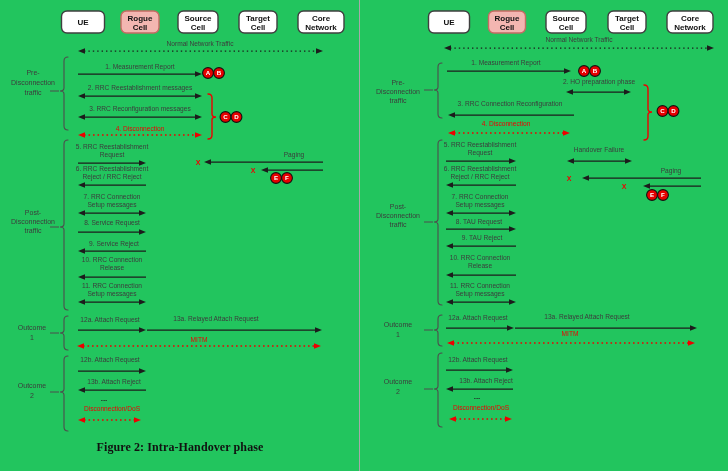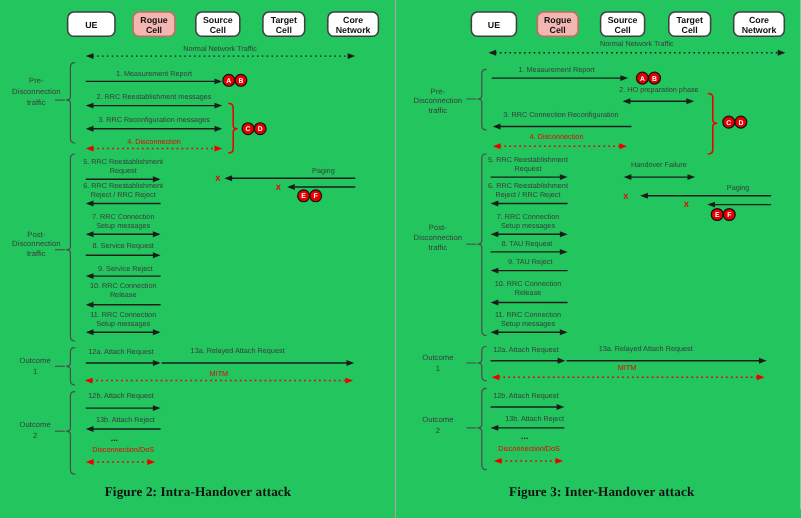--- a/index.html
+++ b/index.html
@@ -255,15 +255,14 @@
       <text x="595" y="73.3" font-size="6.2" fill="#ffffff" text-anchor="middle" font-weight="bold">B</text>
       <circle cx="662.5" cy="111" r="5.4" fill="#E60000" stroke="#111111" stroke-width="1.1"></circle>
       <text x="662.5" y="113.3" font-size="6.2" fill="#ffffff" text-anchor="middle" font-weight="bold">C</text>
       <circle cx="673.5" cy="111" r="5.4" fill="#E60000" stroke="#111111" stroke-width="1.1"></circle>
       <text x="673.5" y="113.3" font-size="6.2" fill="#ffffff" text-anchor="middle" font-weight="bold">D</text>
       <circle cx="652" cy="195" r="5.4" fill="#E60000" stroke="#111111" stroke-width="1.1"></circle>
       <text x="652" y="197.3" font-size="6.2" fill="#ffffff" text-anchor="middle" font-weight="bold">E</text>
       <circle cx="663" cy="195" r="5.4" fill="#E60000" stroke="#111111" stroke-width="1.1"></circle>
       <text x="663" y="197.3" font-size="6.2" fill="#ffffff" text-anchor="middle" font-weight="bold">F</text>
     </svg>
-  <div class="caption" id="cap-fig2">Figure 2: Intra-Handover attack</div>
-  <div class="caption" id="cap-fig3">Figure 3: Inter-Handover attack</div>
+  <div class="caption" id="cap-fig2">Figure 2: Intra-Handover phase</div>
 </div>
 
 </body></html>

